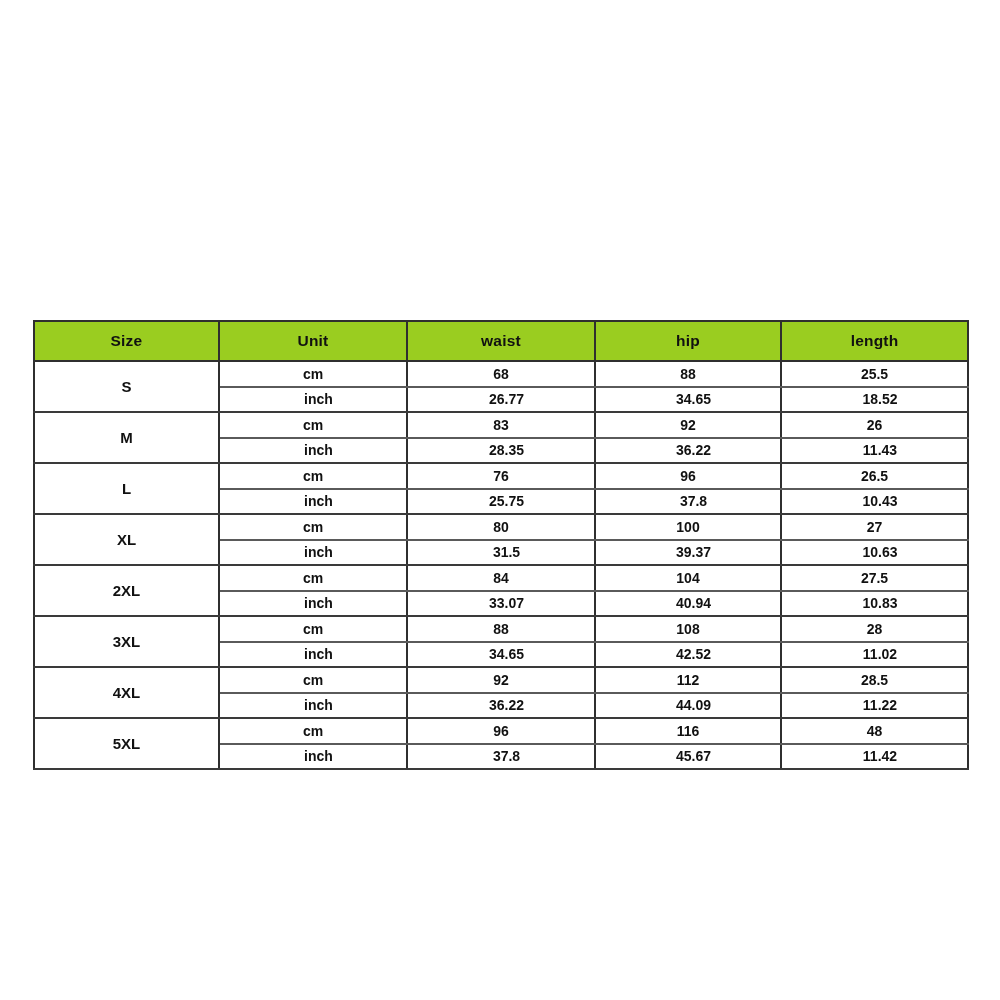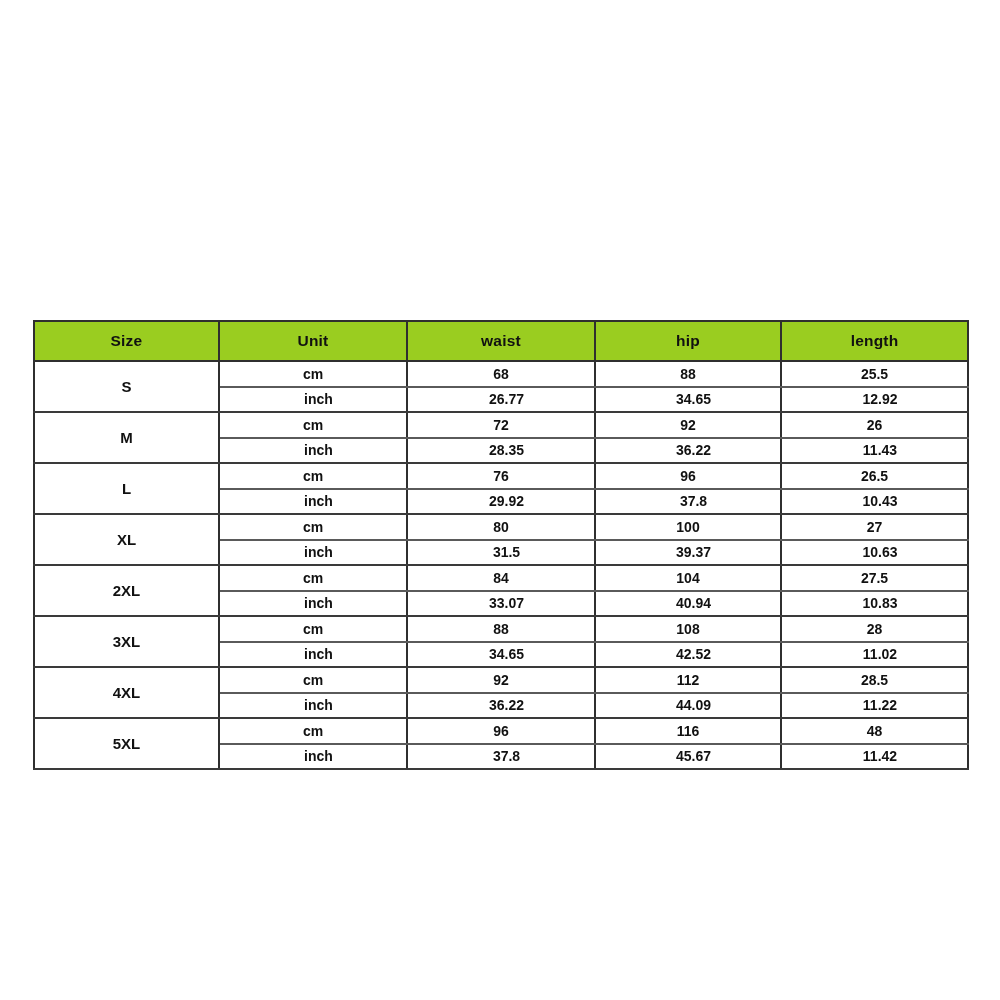--- a/index.html
+++ b/index.html
@@ -121,45 +121,45 @@
             <td class="size-cell" rowspan="2">S</td>
             <td class="data-cell">cm</td>
             <td class="data-cell">68</td>
             <td class="data-cell">88</td>
             <td class="data-cell last">25.5</td>
           </tr>
           <tr class="row-inch">
             <td class="data-cell">inch</td>
             <td class="data-cell">26.77</td>
             <td class="data-cell">34.65</td>
-            <td class="data-cell last">12.92</td>
+            <td class="data-cell last">18.52</td>
           </tr>
           <tr class="row-cm">
             <td class="size-cell" rowspan="2">M</td>
             <td class="data-cell">cm</td>
-            <td class="data-cell">72</td>
+            <td class="data-cell">83</td>
             <td class="data-cell">92</td>
             <td class="data-cell last">26</td>
           </tr>
           <tr class="row-inch">
             <td class="data-cell">inch</td>
             <td class="data-cell">28.35</td>
             <td class="data-cell">36.22</td>
             <td class="data-cell last">11.43</td>
           </tr>
           <tr class="row-cm">
             <td class="size-cell" rowspan="2">L</td>
             <td class="data-cell">cm</td>
             <td class="data-cell">76</td>
             <td class="data-cell">96</td>
             <td class="data-cell last">26.5</td>
           </tr>
           <tr class="row-inch">
             <td class="data-cell">inch</td>
-            <td class="data-cell">29.92</td>
+            <td class="data-cell">25.75</td>
             <td class="data-cell">37.8</td>
             <td class="data-cell last">10.43</td>
           </tr>
           <tr class="row-cm">
             <td class="size-cell" rowspan="2">XL</td>
             <td class="data-cell">cm</td>
             <td class="data-cell">80</td>
             <td class="data-cell">100</td>
             <td class="data-cell last">27</td>
           </tr>

